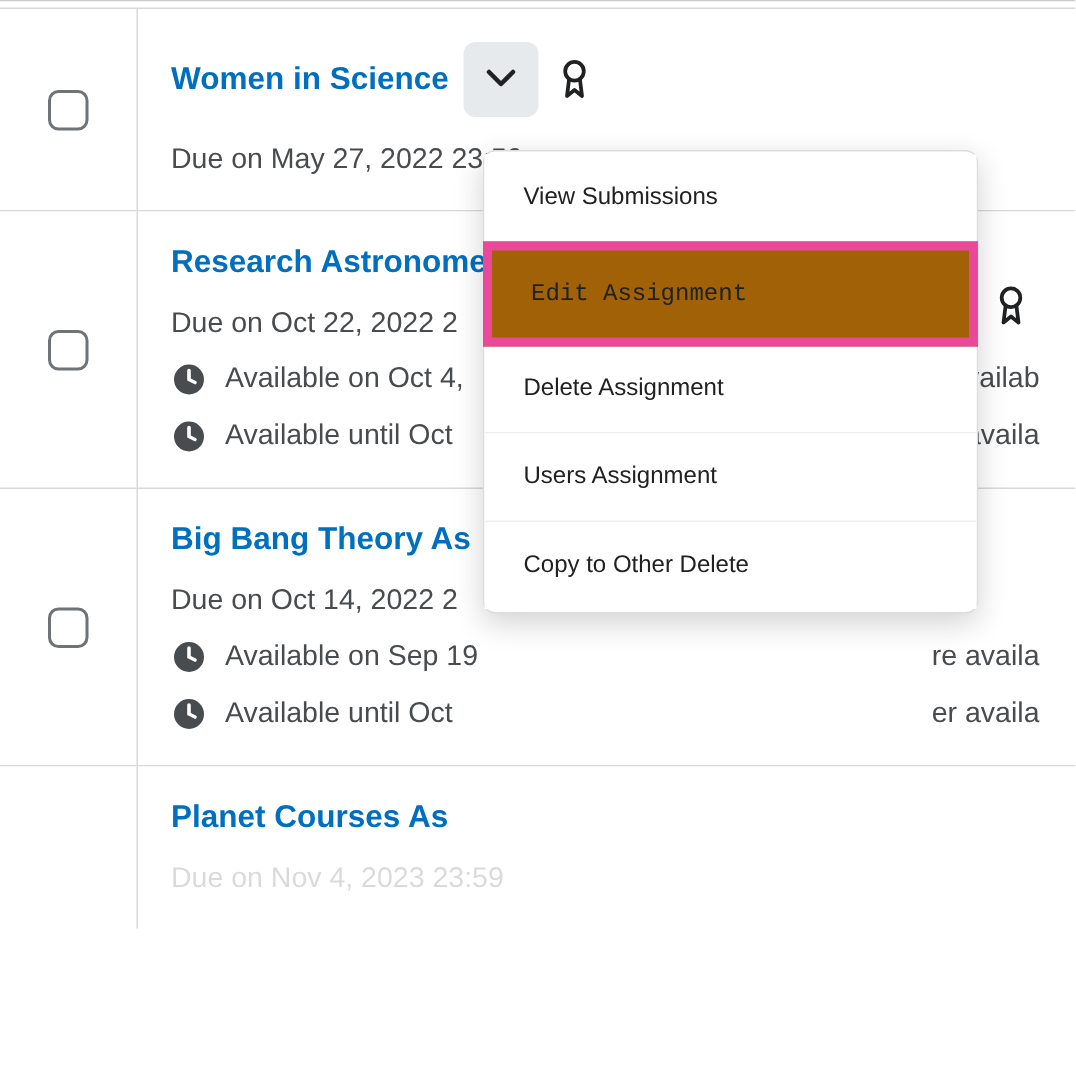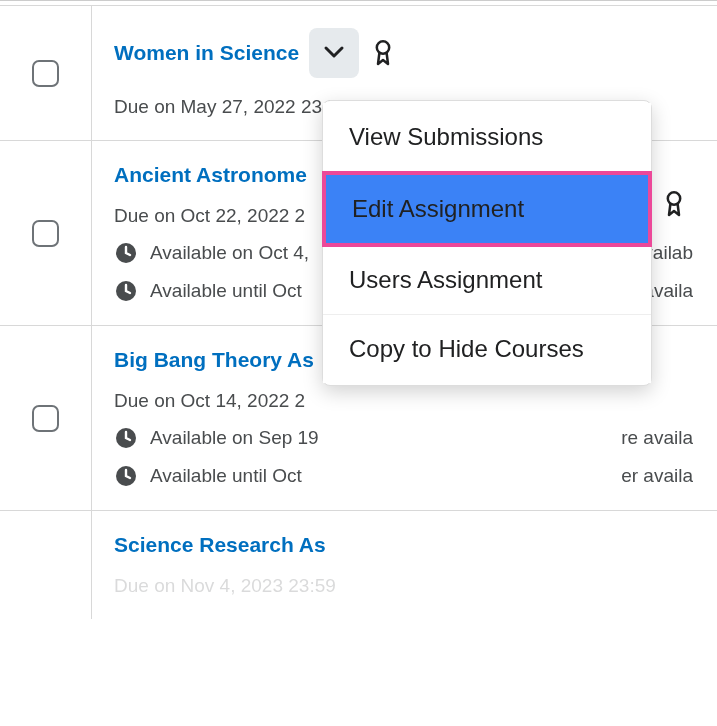--- a/index.html
+++ b/index.html
@@ -120,33 +120,34 @@
     background: #fff;
     border: 1px solid #ddd;
     border-radius: 8px;
     box-shadow: 0 6px 20px rgba(0,0,0,0.18);
     padding-top: 2px;
     padding-bottom: 2px;
     z-index: 50;
   }
   .menu-item {
     padding: 20px 26px;
-    font-size: 24px;
+    font-size: 16px;
     color: #202122;
     cursor: pointer;
     border-bottom: 1px solid #eee;
     background: #fff;
   }
   .menu-item:last-child { border-bottom: none; }
   .menu-item.highlight {
-    border: 4px solid #ec4899;
-    background: #3b82f6;
+    border: 6px solid #ec4899;
+    background: #a16207;
     margin: -1px;
     position: relative;
     z-index: 2;
+    font-family: Liberation Mono, monospace;
   }
 
   
   .ribbon-float-2 {
     position: absolute;
     left: 660px;
     top: 190px;
     z-index: 60;
   }
 </style>
@@ -193,21 +194,21 @@
       <div class="meta">Due on May 27, 2022 23:59</div>
     </div>
   </div>
 
   <div class="row">
     <div class="checkcell">
       <div class="checkbox"></div>
     </div>
     <div class="content">
       <div class="titleline">
-        <a href="#" class="assign-link">Ancient Astronome</a>
+        <a href="#" class="assign-link">Research Astronome</a>
       </div>
       <div class="meta">Due on Oct 22, 2022 2</div>
       <div class="availrow">
         <span class="clockicon">
             <svg viewBox="0 0 24 24">
               <use href="#clock"></use>
             </svg>
           </span>
         <span class="text">Available on Oct 4,</span>
         <span class="trail">e availab</span>
@@ -252,32 +253,33 @@
         <span class="trail">er availa</span>
       </div>
     </div>
   </div>
 
   <div class="row" style="border-bottom:none;">
     <div class="checkcell" style="align-items:flex-start;padding-top:40px;">
     </div>
     <div class="content">
       <div class="titleline">
-        <a href="#" class="assign-link">Science Research As</a>
+        <a href="#" class="assign-link">Planet Courses As</a>
       </div>
       <div class="meta" style="opacity:.2;">Due on Nov 4, 2023 23:59</div>
     </div>
   </div>
 
 </div>
 
 <span class="ribbon ribbon-float-2">
   <svg viewBox="0 0 18 26">
       <use href="#ribbon"></use>
     </svg>
 </span>
 
 <div class="menu" id="actions-menu">
     <div class="menu-item">View Submissions</div>
     <div class="menu-item highlight">Edit Assignment</div>
+    <div class="menu-item">Delete Assignment</div>
     <div class="menu-item">Users Assignment</div>
-    <div class="menu-item">Copy to Hide Courses</div>
+    <div class="menu-item">Copy to Other Delete</div>
   </div>
 
 </body></html>

